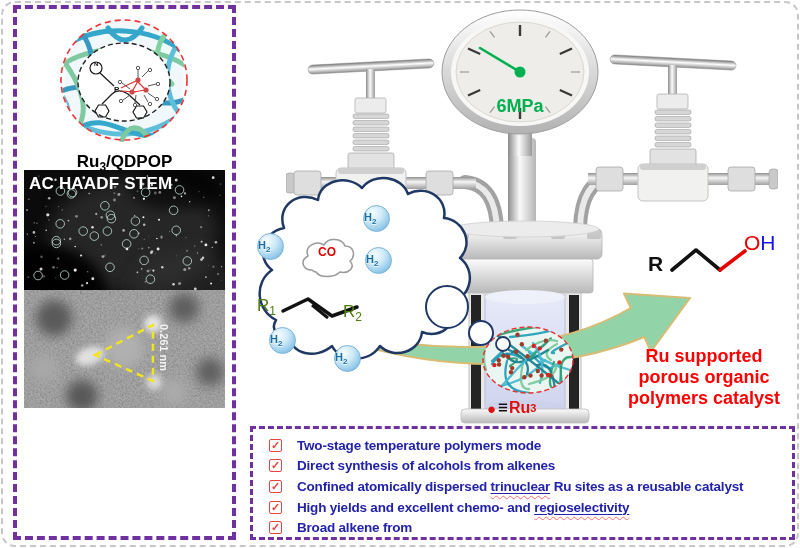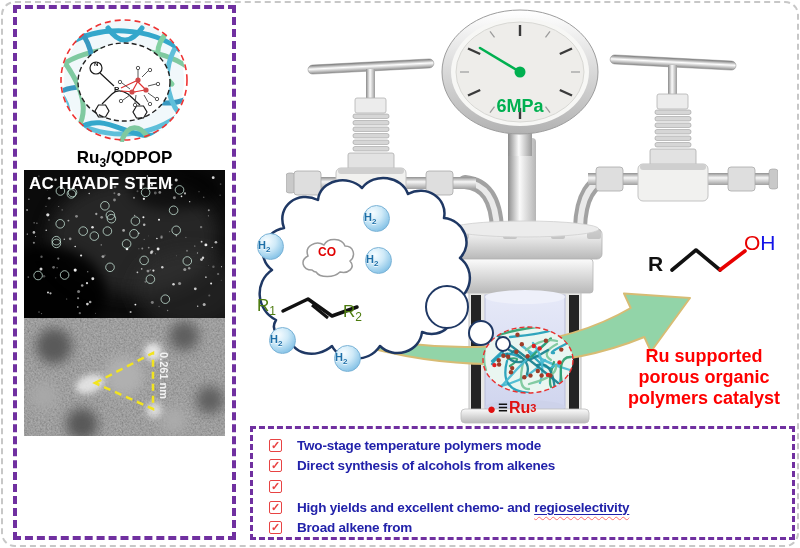--- a/index.html
+++ b/index.html
@@ -4,24 +4,24 @@
 <style>
   *{margin:0;padding:0;box-sizing:border-box}
   html,body{width:800px;height:548px;background:#fff;font-family:"Liberation Sans",sans-serif;overflow:hidden}
   #root{position:relative;width:800px;height:548px;background:#fff}
   .abs{position:absolute}
   #outer-frame{inset:1px;border:2px dashed #c7c7c7;border-radius:14px;pointer-events:none;z-index:60}
 
   
   #left-panel{left:13px;top:5px;width:223px;height:535px;border:4px dashed #7030A0;background:#fff;padding:3px 7px;display:flex;flex-direction:column;z-index:5}
   #fig-polymer{height:136px;position:relative}
-  #cat-label{height:22px;text-align:center;font-weight:bold;font-size:17px;color:#000;line-height:20px}
+  #cat-label{height:22px;text-align:center;font-weight:bold;font-size:17px;color:#000;line-height:28px}
   #cat-label sub{font-size:12px}
   .imgsec{position:relative;overflow:hidden}
-  #stem1{height:148px;background:#8b5cf6}
+  #stem1{height:120px;background:#8b5cf6}
   #stem1-title{left:5px;top:4px;color:#fff;font-weight:bold;font-size:17px;letter-spacing:.2px}
   #stem2{height:118px;background:#8a8a8a}
   #dist-label{left:146px;top:34px;width:64px;height:14px;color:#f2f2f2;font-weight:bold;font-size:11px;transform:rotate(90deg);transform-origin:0 0;white-space:nowrap}
   #surf{height:97px;background:#fff}
   #surf-title{left:8px;bottom:5px;color:#fff;font-weight:bold;font-size:16px;text-shadow:0 0 3px rgba(90,70,140,.7)}
 
   
   #central-pipe{left:508px;top:138px;width:28px;height:96px;background:linear-gradient(90deg,#8f8f8f,#fafafa 42%,#b5b5b5);border-radius:4px;z-index:2}
   #gauge-svg{left:438px;top:6px;z-index:4}
   svg{display:block}
@@ -613,20 +613,21 @@
     <div class="chk-row">
       <span class="cb">✓</span>
       <span class="chk-text"><span>Two-stage temperature polymers mode</span><span class="sq"><span class="ul"></span></span><span></span></span>
     </div>
     <div class="chk-row">
       <span class="cb">✓</span>
       <span class="chk-text"><span>Direct synthesis of alcohols from alkenes</span><span class="sq"><span class="ul"></span></span><span></span></span>
     </div>
     <div class="chk-row">
       <span class="cb">✓</span>
+      <span class="chk-text"><span>Confined atomically dispersed </span><span class="sq"><span class="ul">trinuclear</span></span><span> Ru sites as a reusable catalyst</span></span>
     </div>
     <div class="chk-row">
       <span class="cb">✓</span>
       <span class="chk-text"><span>High yields and excellent chemo- and </span><span class="sq"><span class="ul">regioselectivity</span></span><span></span></span>
     </div>
     <div class="chk-row">
       <span class="cb">✓</span>
       <span class="chk-text"><span>Broad alkene from</span><span class="sq"><span class="ul"></span></span><span></span></span>
     </div>
   </div>

